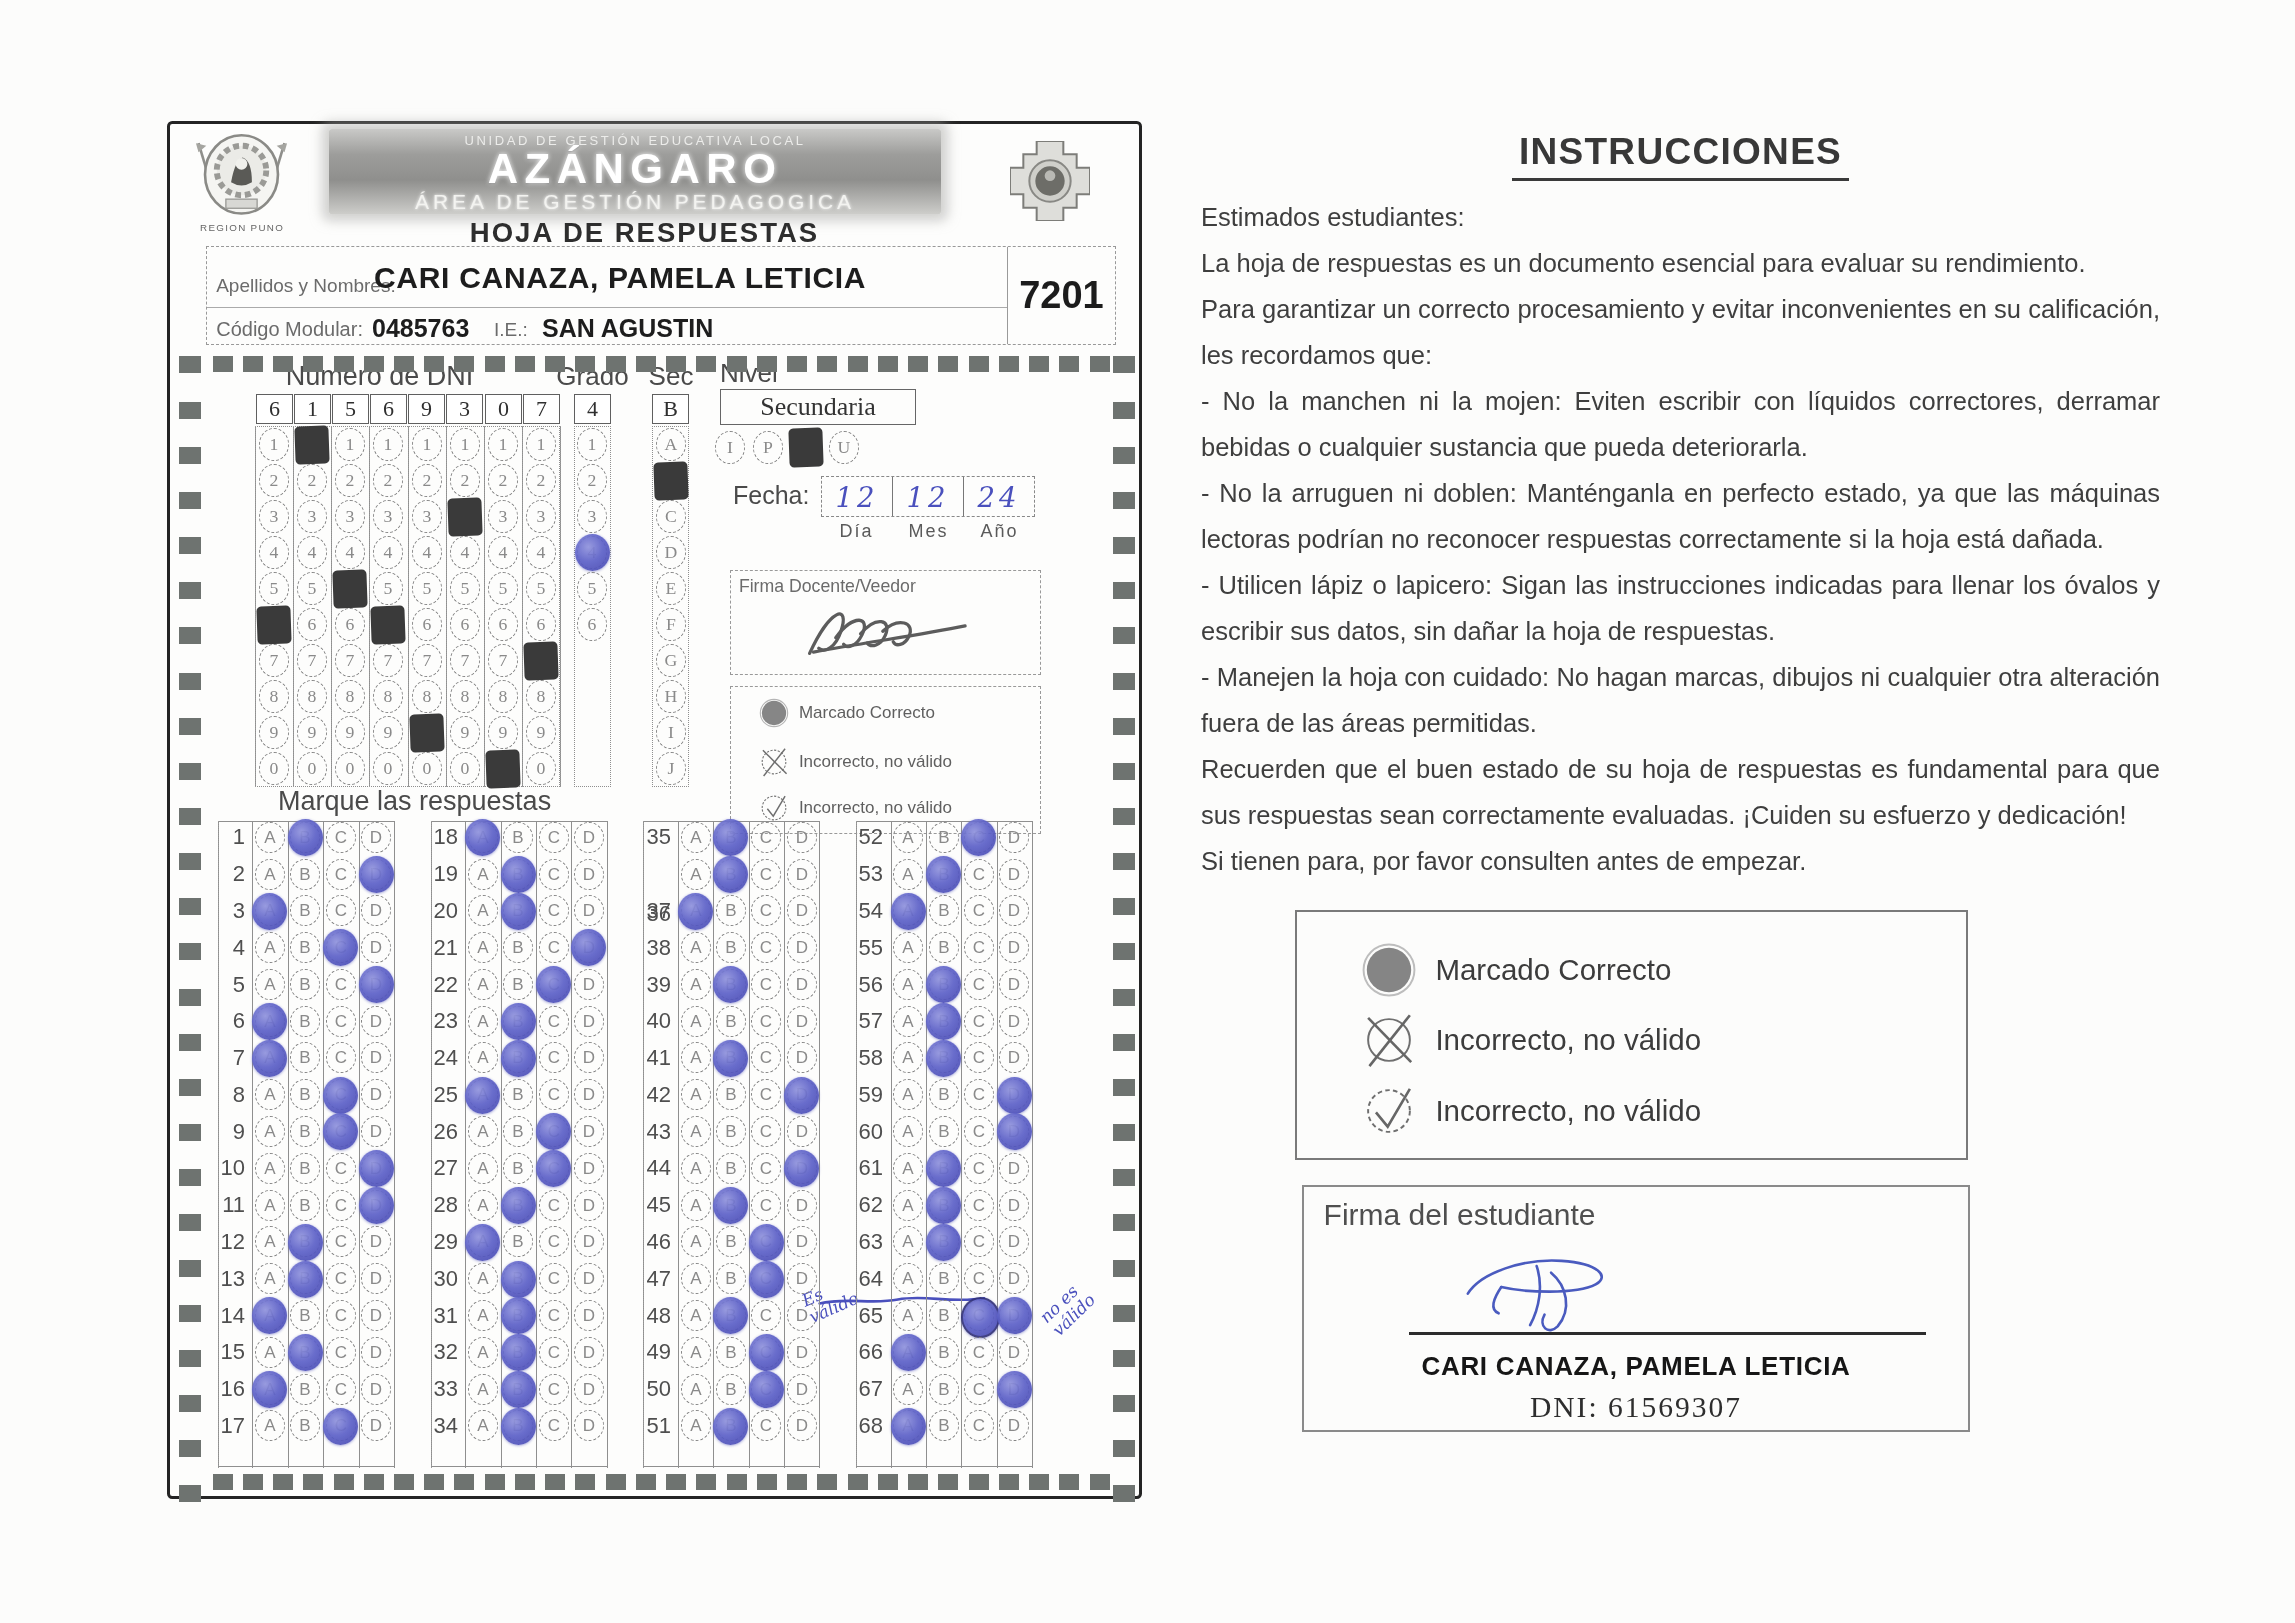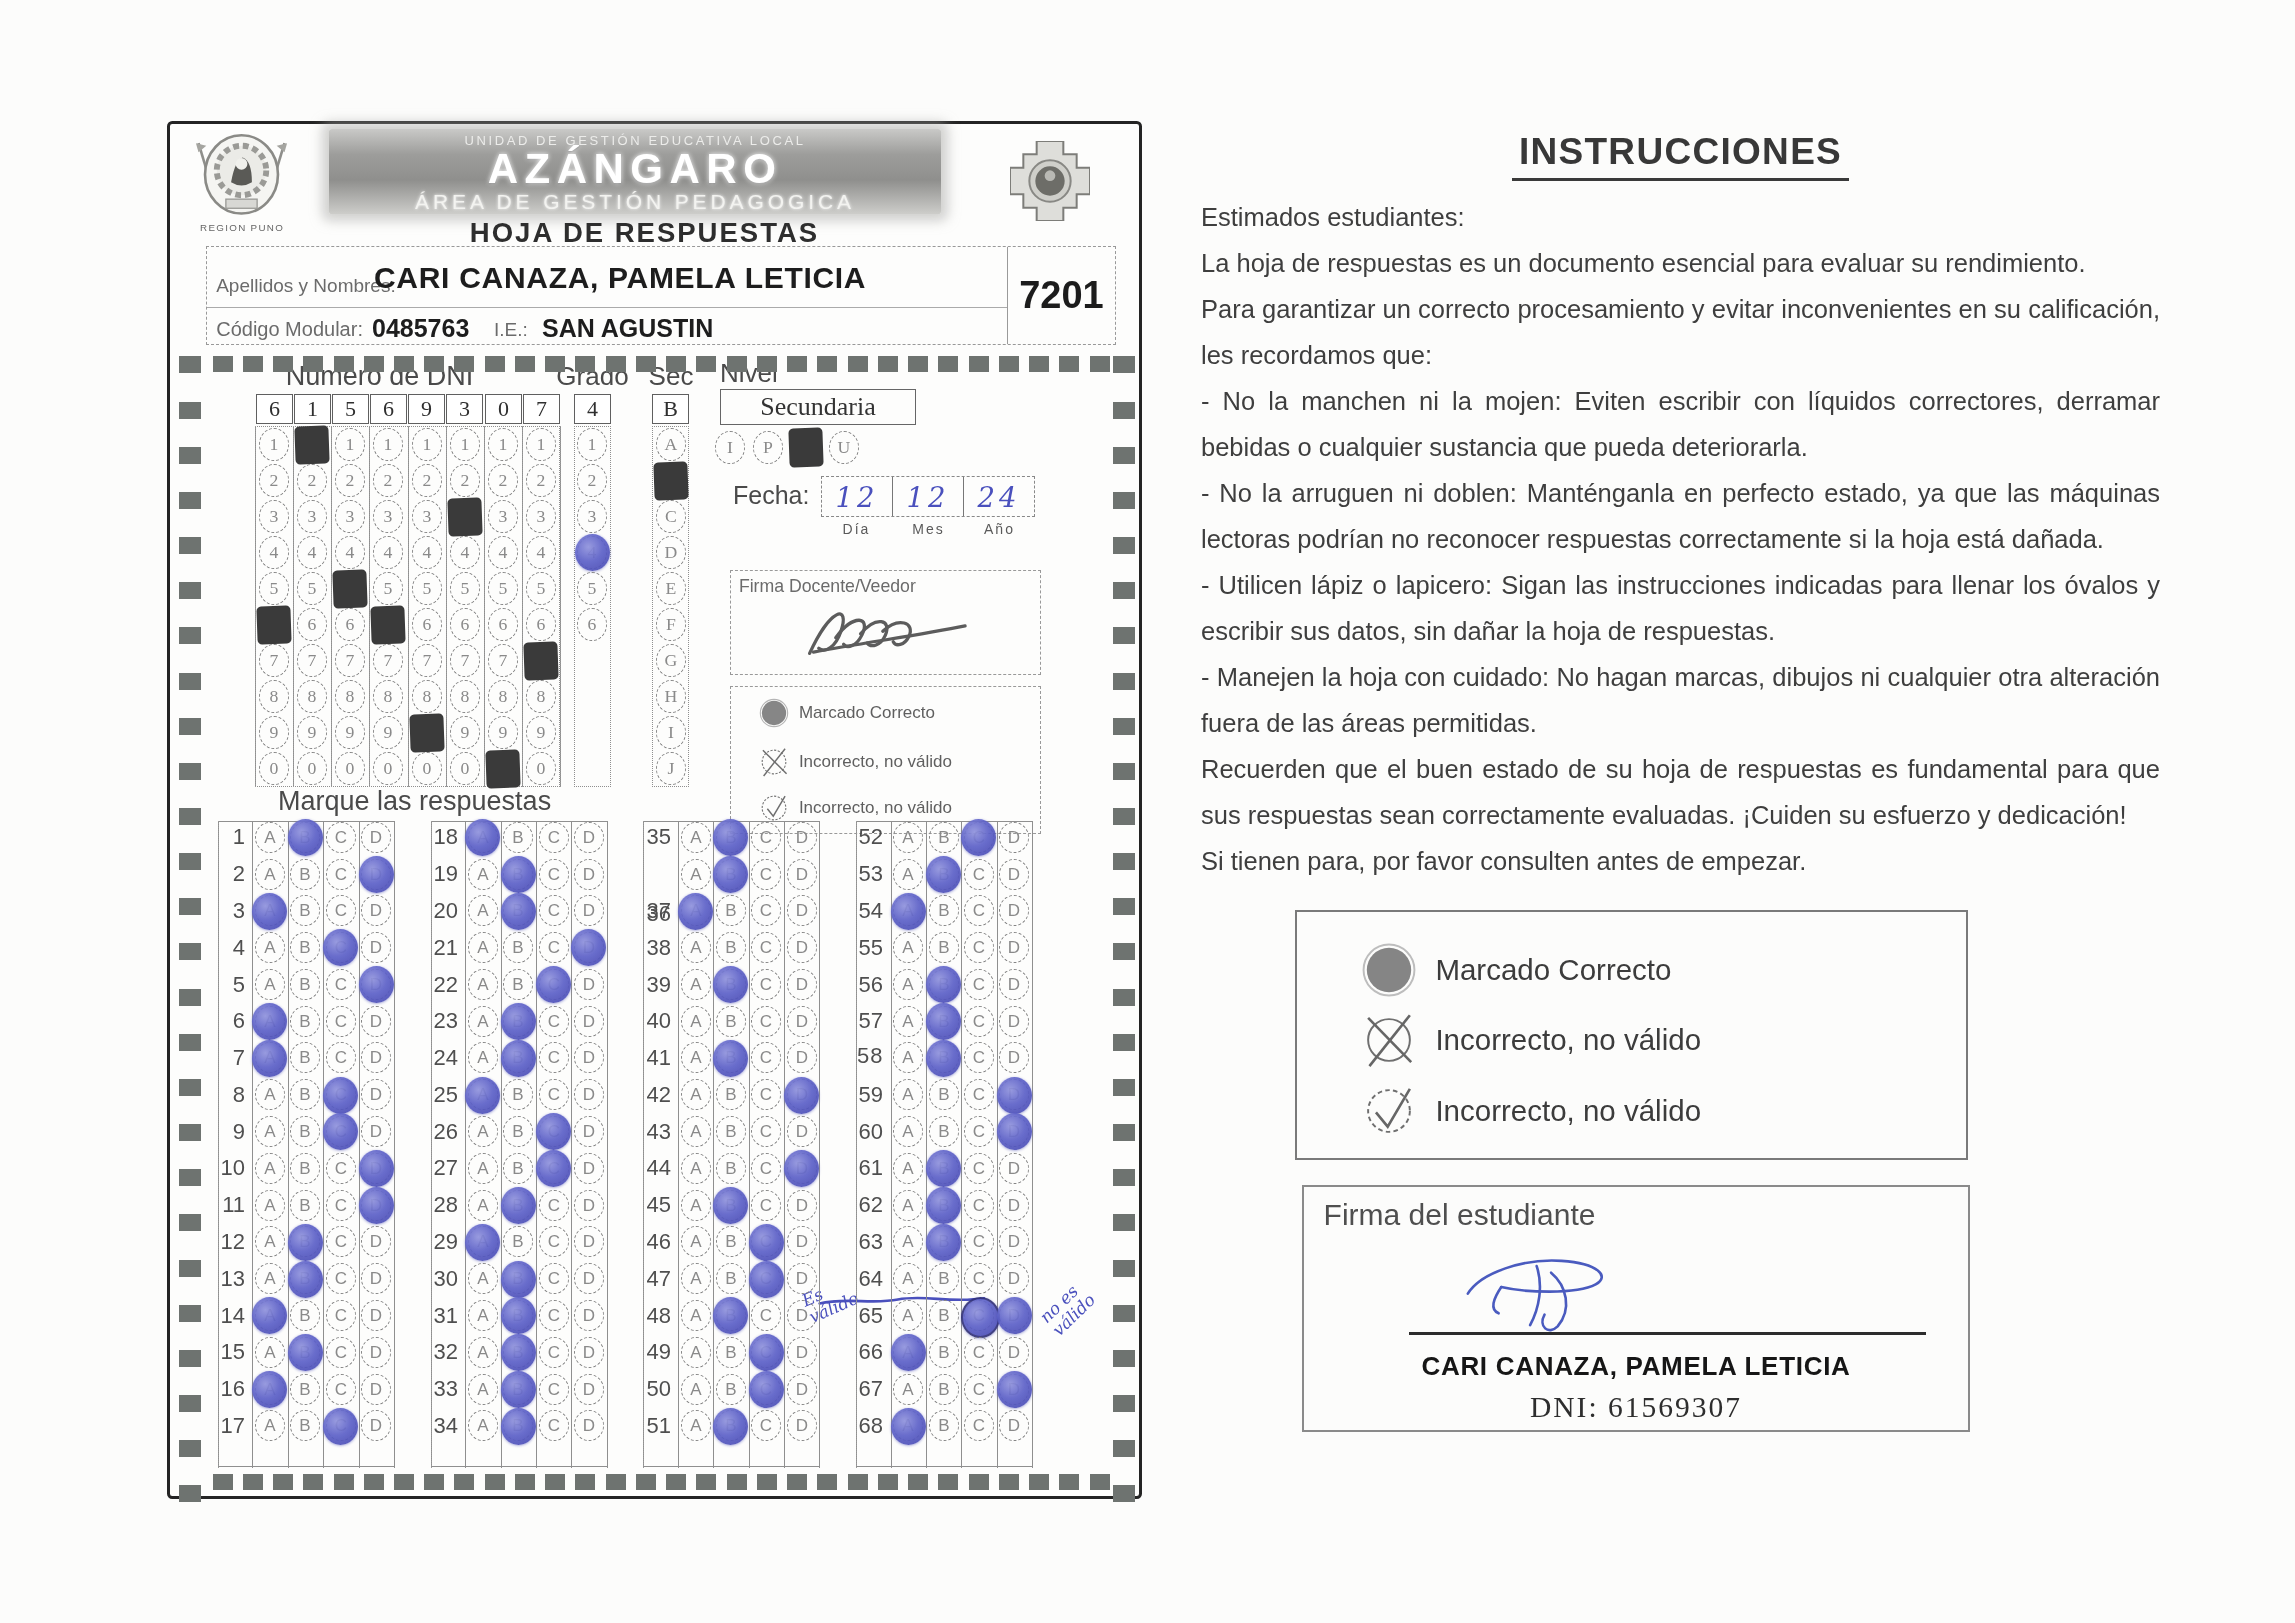--- a/index.html
+++ b/index.html
@@ -47,21 +47,21 @@
   .qnum{position:absolute;font-size:22px;color:#4f4f4f;text-align:right;width:47px;}
   .niv-box{position:absolute;left:550px;top:265px;width:196px;height:36px;border:1.3px solid #666;
            box-sizing:border-box;display:flex;align-items:center;justify-content:center;
            font-family:"Liberation Serif",serif;font-size:26px;color:#333;}
   .niv-leg{position:absolute;left:704px;top:240px;font-size:16.4px;color:#707070;line-height:22px;}
   .fecha-box{position:absolute;left:651px;top:352px;width:214px;height:41px;border:1.3px dashed #888;
              box-sizing:border-box;display:flex;}
   .fecha-cell{width:71px;display:flex;align-items:center;justify-content:center;border-right:1.3px solid #777;}
   .fecha-cell:last-child{border-right:none;}
   .hand{font-family:"DejaVu Serif",serif;font-style:italic;color:#4a50bd;}
-  .fecha-lab{position:absolute;top:397px;width:71px;text-align:center;font-size:14px;
+  .fecha-lab{position:absolute;top:397px;width:71px;text-align:center;font-size:18px;
              letter-spacing:2px;color:#5a5a5a;}
   .fd-box{position:absolute;left:560px;top:446px;width:311px;height:105px;border:1.3px dashed #999;
           box-sizing:border-box;}
   .sl-box{position:absolute;left:560px;top:562px;width:311px;height:148px;border:1.3px dashed #999;
           box-sizing:border-box;}
   .sl-item{position:absolute;left:26px;height:37px;display:flex;align-items:center;gap:7.9px;
            font-size:17px;color:#5f5f5f;}
   .marque{position:absolute;left:108px;top:662px;font-size:27px;color:#4a4a4a;}
   .note{position:absolute;font-size:17px;line-height:17.7px;}
   
@@ -807,21 +807,21 @@
         <div class="bub ans" style="left: 759px; top: 845px;">B</div>
         <div class="bub ans" style="left: 794px; top: 845px;">C</div>
         <div class="bub ans" style="left: 829px; top: 845px;">D</div>
         <div class="mkblue" style="left: 756px; top: 842px; width: 35px; height: 37px;"></div>
         <div class="qnum" style="left: 666px; top: 884px;">57</div>
         <div class="bub ans" style="left: 723px; top: 882px;">A</div>
         <div class="bub ans" style="left: 759px; top: 882px;">B</div>
         <div class="bub ans" style="left: 794px; top: 882px;">C</div>
         <div class="bub ans" style="left: 829px; top: 882px;">D</div>
         <div class="mkblue" style="left: 756px; top: 879px; width: 35px; height: 37px;"></div>
-        <div class="qnum" style="left: 666px; top: 921px; font-family: Liberation Mono, monospace;">58</div>
+        <div class="qnum" style="left: 666px; top: 921px;">58</div>
         <div class="bub ans" style="left: 723px; top: 918px;">A</div>
         <div class="bub ans" style="left: 759px; top: 918px;">B</div>
         <div class="bub ans" style="left: 794px; top: 918px;">C</div>
         <div class="bub ans" style="left: 829px; top: 918px;">D</div>
         <div class="mkblue" style="left: 756px; top: 916px; width: 35px; height: 37px;"></div>
         <div class="qnum" style="left: 666px; top: 958px;">59</div>
         <div class="bub ans" style="left: 723px; top: 955px;">A</div>
         <div class="bub ans" style="left: 759px; top: 955px;">B</div>
         <div class="bub ans" style="left: 794px; top: 955px;">C</div>
         <div class="bub ans" style="left: 829px; top: 955px;">D</div>

